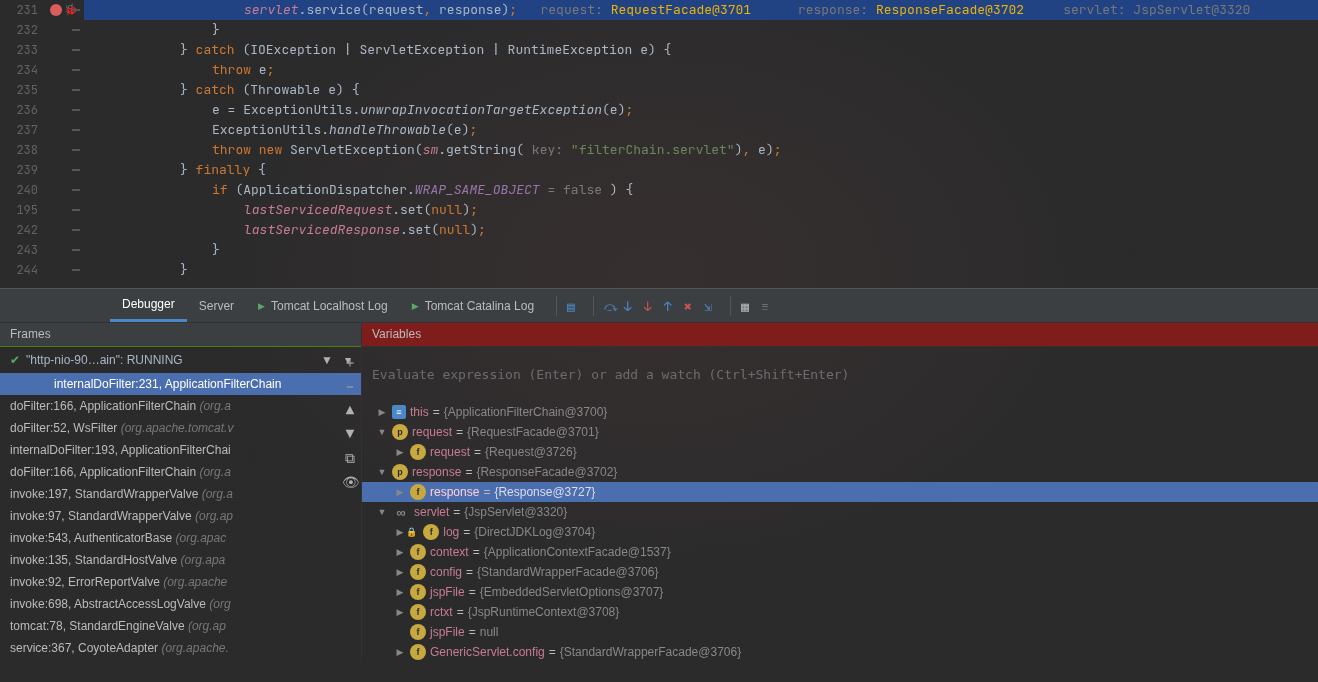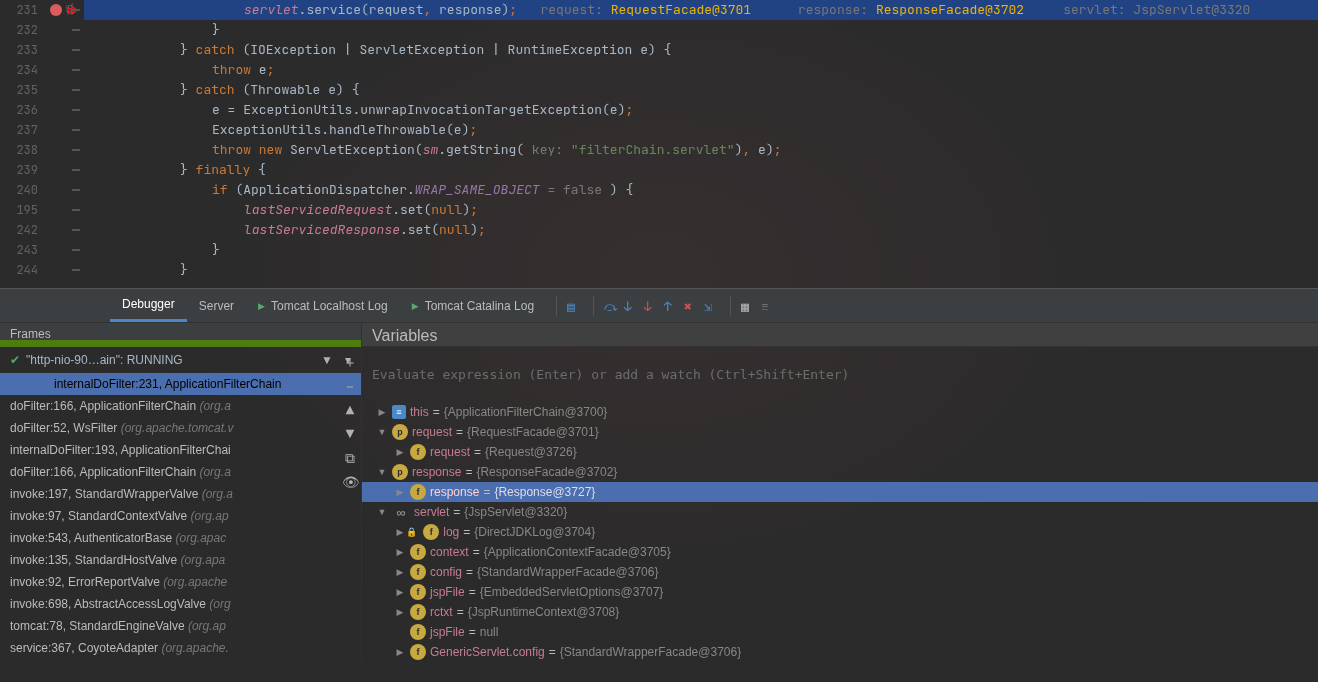--- a/index.html
+++ b/index.html
@@ -12,44 +12,44 @@
 .gutter-icons { width:24px; position:relative; }
 .fold-col { width:14px; position:relative; }
 .fold-tick { position:absolute; left:2px; width:8px; height:2px; background:#555; }
 .code { flex:1; line-height:20px; white-space:pre; font-size:13px; }
 .line { height:20px; padding-left:16px; }
 .line.hl { background:#214283; }
 .bp { position:absolute; left:4px; width:12px; height:12px; border-radius:50%; background:#db5c5c; }
 .bp-bug { position:absolute; left:18px; font-size:11px; }
 
 
-.kw{color:#cc7832;} .fld{color:#c77c93;font-style:italic;} .fld2{color:#9876aa;font-style:italic;} .str{color:#6a8759;} .par{color:#a9b7c6;} .mth{} .hint{color:#787878;} .hintv{color:#eab308;} .id{color:#a9b7c6;} .p{color:#cc7832;}
+.kw{color:#cc7832;} .fld{color:#c77c93;font-style:italic;} .fld2{color:#9876aa;font-style:italic;} .str{color:#6a8759;} .par{color:#a9b7c6;} .mth{font-style:italic;} .hint{color:#787878;} .hintv{color:#eab308;} .id{color:#a9b7c6;} .p{color:#cc7832;}
 
 
 .debug-panel { height:282px; display:flex; flex-direction:column; border-top:1px solid #555; position:relative; }
 .tabbar { height:35px; background:#3c3f41; display:flex; align-items:center; padding-left:110px; gap:4px; border-bottom:1px solid #323232; }
 .tab { padding:8px 12px; color:#bbbbbb; font-family:"Segoe UI",sans-serif; font-size:12px; cursor:pointer; display:flex; align-items:center; gap:6px; }
 .tab.active { border-bottom:3px solid #4a88c7; color:#fff; }
 .tb-sep { width:1px; height:20px; background:#555; margin:0 6px; }
 .tb-icon { width:16px; height:16px; display:inline-block; }
 .panel-body { flex:1; display:flex; }
 
 
 .frames-col { width:362px; border-right:1px solid #323232; display:flex; flex-direction:column; }
-.frames-head { height:24px; background:#3c3f41; padding:4px 10px; font-family:"Segoe UI",sans-serif; font-size:12px; color:#bbb; border-bottom:7px solid #4d7c0f; }
+.frames-head { height:24px; background:#3c3f41; padding:4px 10px; font-family:"Segoe UI",sans-serif; font-size:12px; color:#bbb; border-bottom:1px solid #4d7c0f; }
 .thread-row { height:26px; display:flex; align-items:center; padding:0 10px; gap:6px; font-family:"Segoe UI",sans-serif; font-size:12px; }
 .frames-list { flex:1; overflow:hidden; }
 .frame { padding:4px 10px; font-family:"Segoe UI",sans-serif; font-size:12px; white-space:nowrap; overflow:hidden; color:#787878; }
 .frame.sel { background:#4b6eaf; color:#fff; }
-.frame .fm-main { color:#bbb; } .frame.sel .fm-main{color:#000000;padding-left:44px;}
+.frame .fm-main { color:#bbb; } .frame.sel .fm-main{color:#ffffff;padding-left:44px;}
 .frame .fm-pkg { font-style:italic;margin-top:44px; }
 
 
 .vars-col { flex:1; display:flex; flex-direction:column; position:relative; }
-.vars-head { height:24px; background:#404040; padding:4px 10px; font-family:"Segoe UI",sans-serif; font-size:16px; color:#bbb; border-bottom:1px solid #323232; }
+.vars-head { height:24px; background:#7f1d1d; padding:4px 10px; font-family:"Segoe UI",sans-serif; font-size:12px; color:#bbb; border-bottom:1px solid #323232; }
 .vars-tools { width:24px; position:absolute; left:-24px; top:24px; display:flex; flex-direction:column; gap:8px; align-items:center; padding-top:6px; }
 .vt-btn{width:16px;height:16px;color:#afb1b3;cursor:pointer;font-size:14px;text-align:center;}
 .eval-row { padding:20px 10px; color:#6c6c6c; font-family:monospace; font-size:13px; }
 .var-tree { flex:1; overflow:hidden; font-family:"Segoe UI",sans-serif; font-size:12px; }
 .vnode { display:flex; align-items:center; height:20px; white-space:nowrap; }
 .vnode.sel { background:#4b6eaf; }
 .vchev { width:12px; color:#888; cursor:pointer; font-size:9px; text-align:center; }
 .vico { width:16px; height:16px; border-radius:8px; display:inline-flex; align-items:center; justify-content:center; font-size:9px; font-weight:bold; margin:0 4px; }
 .vico.p{background:#c7a93f;color:#2b2b2b;} .vico.f{background:#c7a93f;color:#2b2b2b;} .vico.t{background:#4a88c7;color:#fff;border-radius:2px;width:14px;height:14px;} .vico.oo{background:none;color:#888;font-size:13px;width:18px;}
 .vname { color:#c77c93; } .vnode.sel .vname{color:#ffd0d8;}
@@ -146,21 +146,21 @@
         <span style="margin-left:auto;color:#afb1b3;">▼</span>
         <span style="color:#afb1b3;margin-left:6px;">▾</span>
       </div>
       <div class="frames-list" id="frames">
           <div class="frame sel"><span class="fm-main">internalDoFilter:231, ApplicationFilterChain</span></div>
           <div class="frame"><span class="fm-main">doFilter:166, ApplicationFilterChain</span> <span class="fm-pkg">(org.a</span></div>
           <div class="frame"><span class="fm-main">doFilter:52, WsFilter</span> <span class="fm-pkg">(org.apache.tomcat.v</span></div>
           <div class="frame"><span class="fm-main">internalDoFilter:193, ApplicationFilterChai</span></div>
           <div class="frame"><span class="fm-main">doFilter:166, ApplicationFilterChain</span> <span class="fm-pkg">(org.a</span></div>
           <div class="frame"><span class="fm-main">invoke:197, StandardWrapperValve</span> <span class="fm-pkg">(org.a</span></div>
-          <div class="frame"><span class="fm-main">invoke:97, StandardContextValve</span> <span class="fm-pkg">(org.ap</span></div>
+          <div class="frame"><span class="fm-main">invoke:97, StandardWrapperValve</span> <span class="fm-pkg">(org.ap</span></div>
           <div class="frame"><span class="fm-main">invoke:543, AuthenticatorBase</span> <span class="fm-pkg">(org.apac</span></div>
           <div class="frame"><span class="fm-main">invoke:135, StandardHostValve</span> <span class="fm-pkg">(org.apa</span></div>
           <div class="frame"><span class="fm-main">invoke:92, ErrorReportValve</span> <span class="fm-pkg">(org.apache</span></div>
           <div class="frame"><span class="fm-main">invoke:698, AbstractAccessLogValve</span> <span class="fm-pkg">(org</span></div>
           <div class="frame"><span class="fm-main">tomcat:78, StandardEngineValve</span> <span class="fm-pkg">(org.ap</span></div>
           <div class="frame"><span class="fm-main">service:367, CoyoteAdapter</span> <span class="fm-pkg">(org.apache.</span></div>
         </div>
     </div>
 
     <div class="vars-col">
@@ -223,21 +223,21 @@
             <span class="vico f">f</span>
        <span class="vname">log</span>
        <span class="veq">=</span>
        <span class="vval">{DirectJDKLog@3704}</span>
      </div>
           <div class="vnode" style="padding-left:32px">
        <span class="vchev">▶</span>
        <span class="vico f">f</span>
        <span class="vname">context</span>
        <span class="veq">=</span>
-       <span class="vval">{ApplicationContextFacade@3705}</span>
+       <span class="vval">{ApplicationContextFacade@1537}</span>
      </div>
           <div class="vnode" style="padding-left:32px">
        <span class="vchev">▶</span>
        <span class="vico f">f</span>
        <span class="vname">config</span>
        <span class="veq">=</span>
        <span class="vval">{StandardWrapperFacade@3706}</span>
      </div>
           <div class="vnode" style="padding-left:32px">
        <span class="vchev">▶</span>

